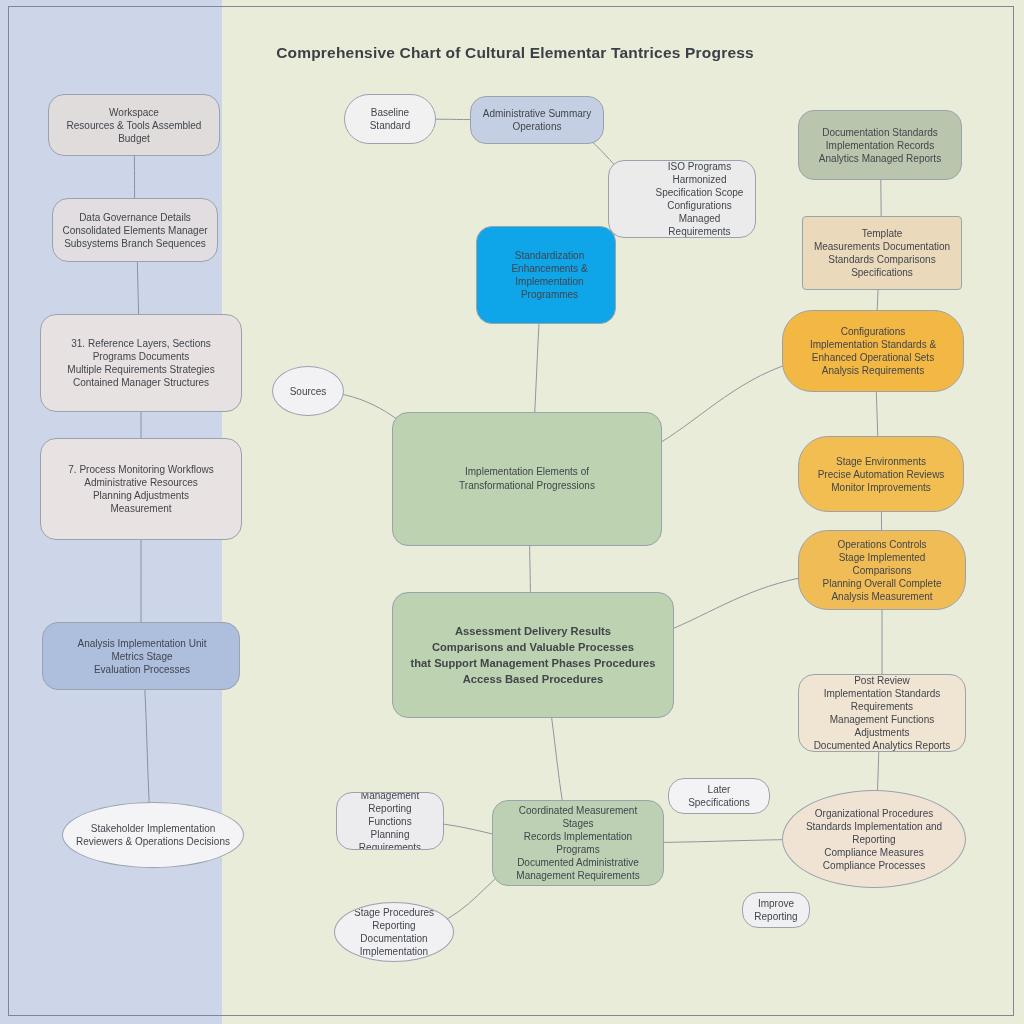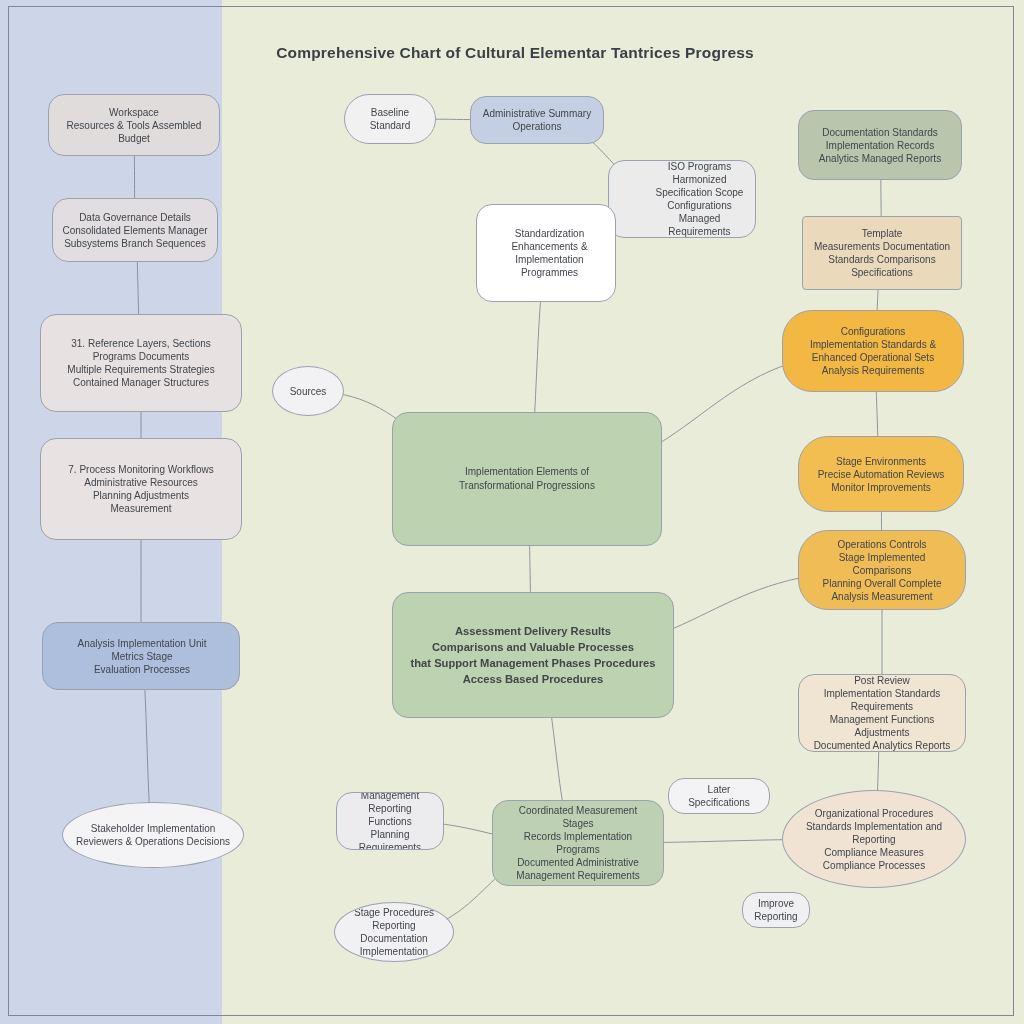--- a/index.html
+++ b/index.html
@@ -148,21 +148,21 @@
     <div class="node r-round sm" style="left: 470px; top: 96px; width: 134px; height: 48px; background: rgb(197, 207, 228); justify-content: flex-end;">
       <span class="txt">Administrative Summary
 Operations</span>
     </div>
     <div class="node r-round sm" style="left: 608px; top: 160px; width: 148px; height: 78px; background: rgb(235, 235, 235); padding-left: 44px;">
       <span class="txt">ISO Programs Harmonized
 Specification Scope
 Configurations Managed
 Requirements</span>
     </div>
-    <div class="node r-round sm" style="left: 476px; top: 204px; width: 140px; height: 98px; background: #ffffff; padding-left: 16px;">
+    <div class="node r-round sm" style="left: 476px; top: 226px; width: 140px; height: 98px; background: #0ea5e9; padding-left: 16px;">
       <span class="txt">Standardization
 Enhancements &amp;
 Implementation Programmes</span>
     </div>
     <div class="node r-ell sm" style="left: 272px; top: 366px; width: 72px; height: 50px; background: rgb(242, 242, 244);">
       <span class="txt">Sources</span>
     </div>
     <div class="node r-round mid" style="left: 392px; top: 412px; width: 270px; height: 134px; background: rgb(188, 210, 176);">
       <span class="txt">Implementation Elements of
 Transformational Progressions</span>

